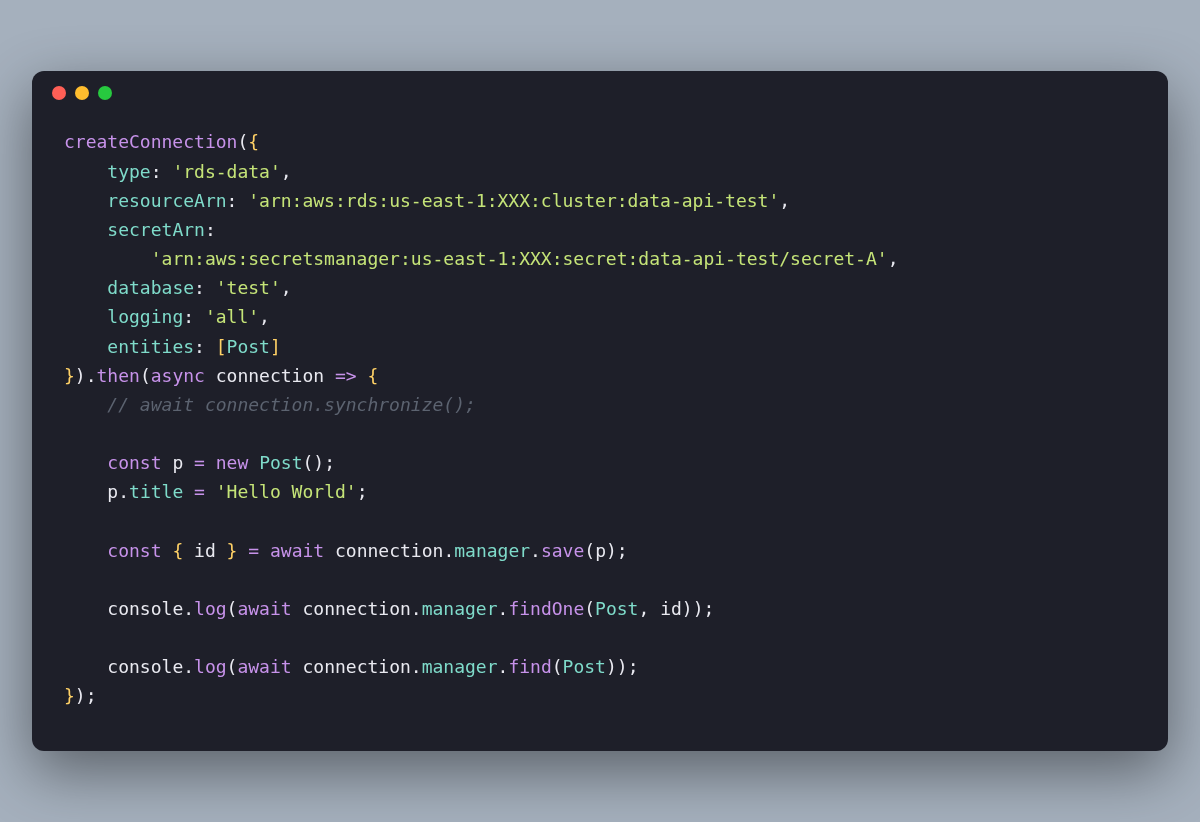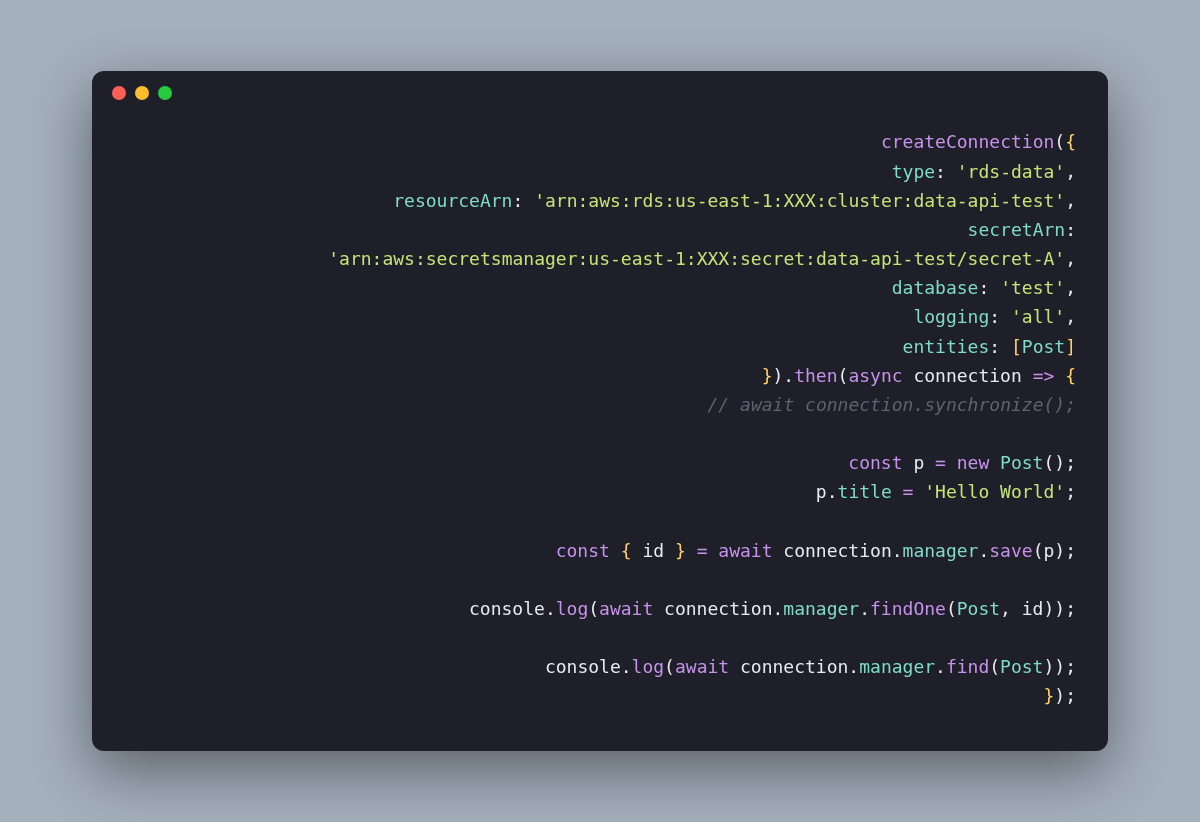--- a/index.html
+++ b/index.html
@@ -6,26 +6,25 @@
   body {
     width: 1200px;
     height: 822px;
     background: #a5b0bd;
     display: flex;
     align-items: center;
     justify-content: center;
     font-family: "SF Mono", "Monaco", "Menlo", "Consolas", monospace;
   }
   .window {
-    width: 1016px;
+    width: 1136px;
     background: #1e1f29;
     border-radius: 12px;
     box-shadow: 0 20px 60px rgba(0,0,0,0.45);
     overflow: hidden;
-    text-align: right;
   }
   .titlebar {
     height: 44px;
     display: flex;
     align-items: center;
     padding-left: 20px;
     gap: 9px;
   }
   .dot {
     width: 14px;

